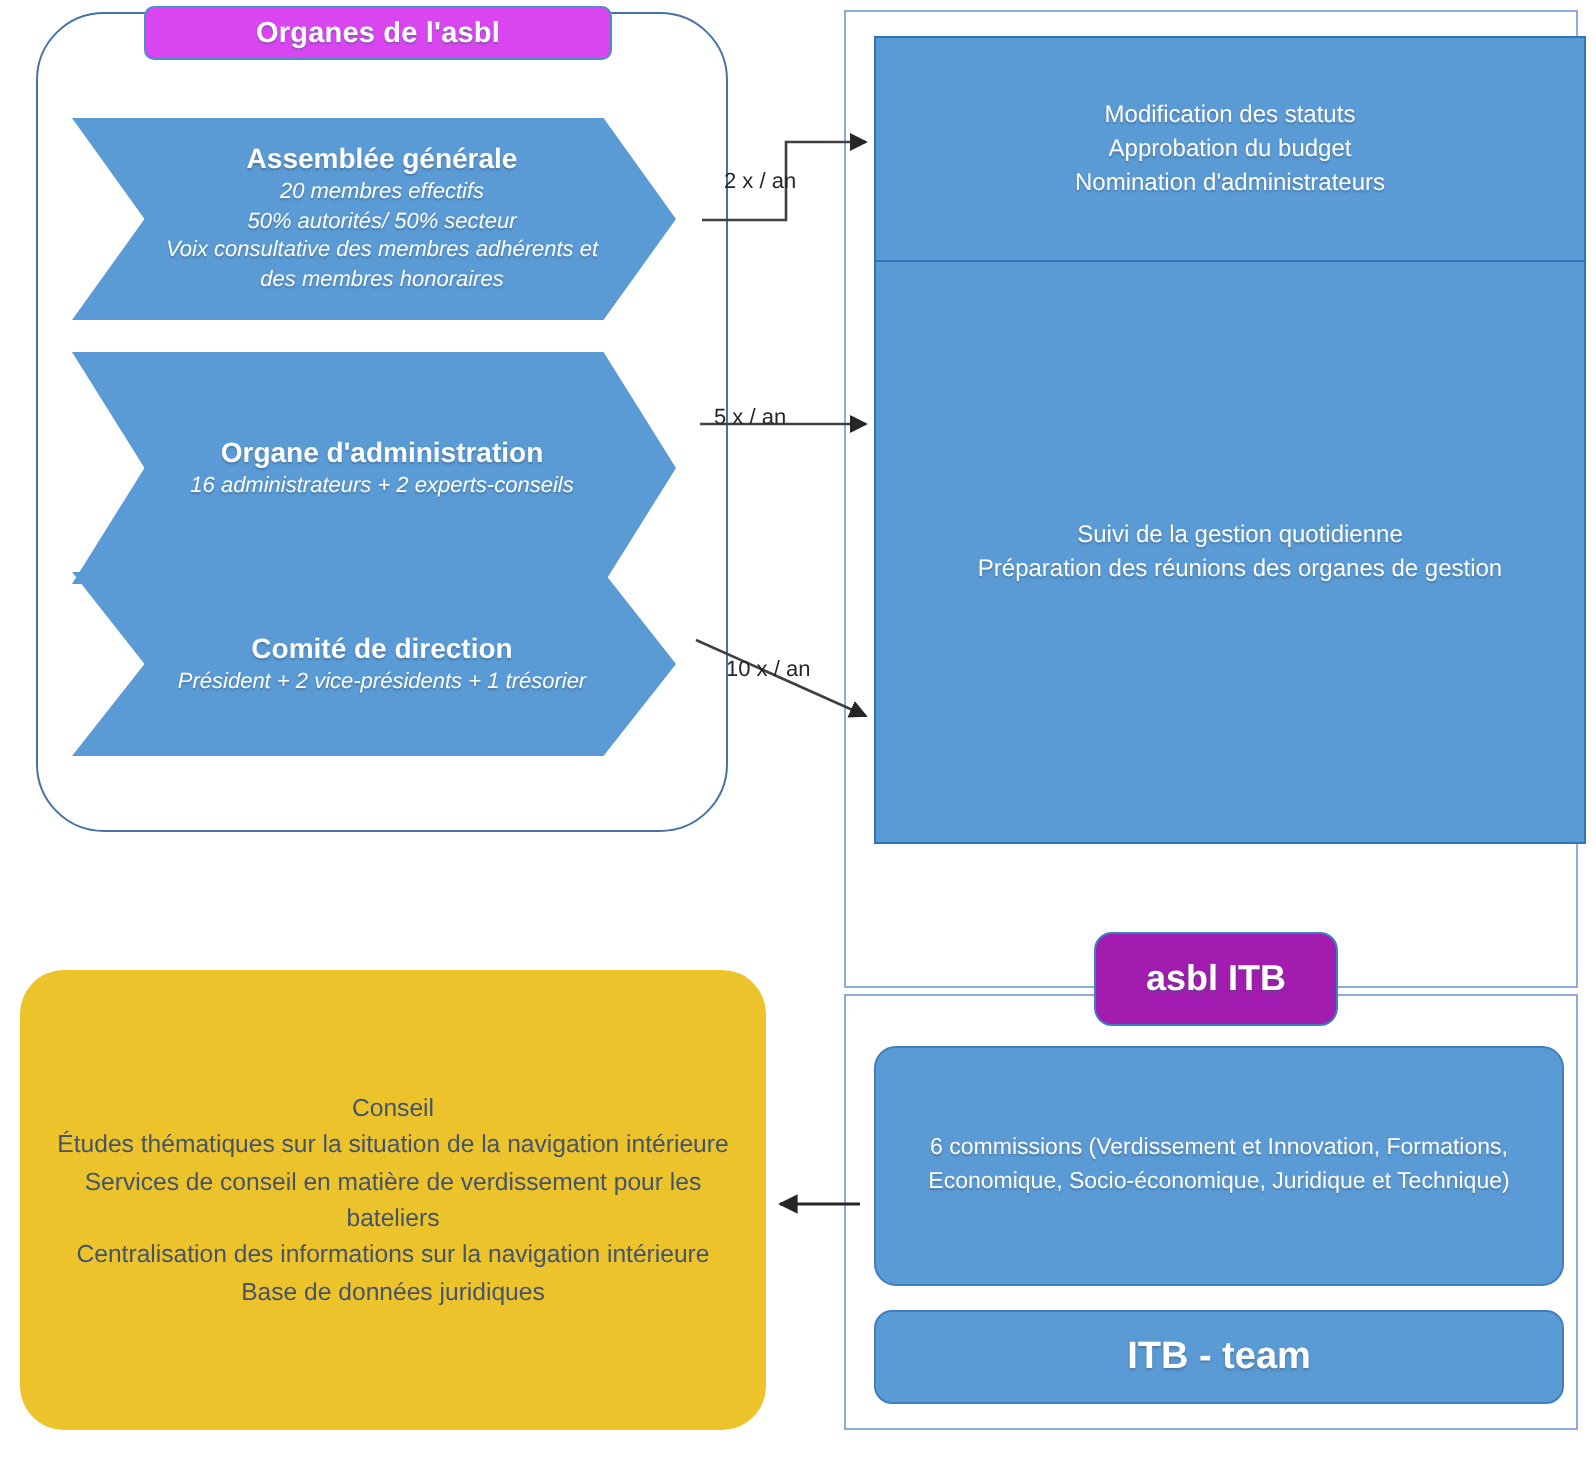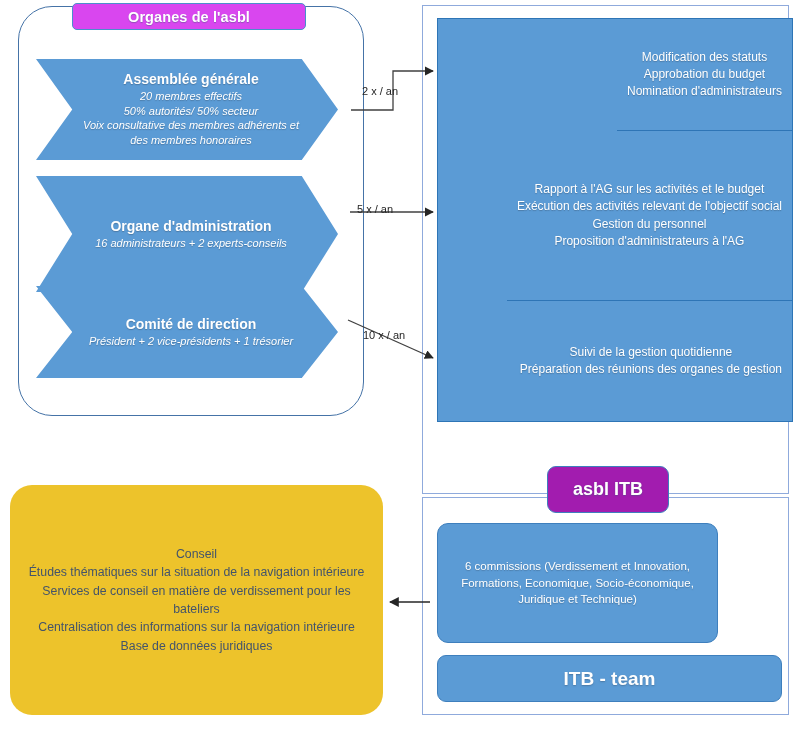--- a/index.html
+++ b/index.html
@@ -79,21 +79,20 @@
     border: 1.6px solid #8faadc;
     background: #ffffff;
   }
 
   .task-stack {
     left: 437px; top: 18px; width: 356px; height: 404px;
     border: 1px solid #2e75b6;
     background: #5b9bd5;
     display: flex;
     flex-direction: column;
-    align-items: flex-end;
   }
   .task-cell {
     color: #ffffff;
     text-align: center;
     display: flex;
     align-items: center;
     justify-content: center;
     font-size: 12px;
     line-height: 1.42;
     text-shadow: 0 1px 1px rgba(60,90,120,.5);
@@ -112,21 +111,21 @@
     color: #ffffff;
     font-size: 18px;
     font-weight: bold;
     display: flex; align-items: center; justify-content: center;
     text-shadow: 0 1px 1.5px rgba(60,90,120,.5);
     z-index: 6;
   }
 
   
   .commissions {
-    left: 437px; top: 523px; width: 281px; height: 120px;
+    left: 437px; top: 523px; width: 345px; height: 120px;
     background: #5b9bd5;
     border: 1px solid #3e7fbd;
     border-radius: 11px;
     color: #ffffff;
     font-size: 11.5px;
     line-height: 1.45;
     display: flex; align-items: center; 
     text-align: center;
     padding: 0 14px;
     text-shadow: 0 1px 1px rgba(60,90,120,.5);
@@ -203,28 +202,20 @@
   <div class="abs panel-bottom"></div>
 
   <div class="abs task-stack">
     <div class="task-cell c1">
       <div>
         <div>Modification des statuts</div>
         <div>Approbation du budget</div>
         <div>Nomination d'administrateurs</div>
       </div>
     </div>
-    <div class="task-cell c2">
-      <div>
-        <div>Rapport à l'AG sur les activités et le budget</div>
-        <div>Exécution des activités relevant de l'objectif social</div>
-        <div>Gestion du personnel</div>
-        <div>Proposition d'administrateurs à l'AG</div>
-      </div>
-    </div>
     <div class="task-cell c3">
       <div>
         <div>Suivi de la gestion quotidienne</div>
         <div>Préparation des réunions des organes de gestion</div>
       </div>
     </div>
   </div>
 
   <div class="abs asbl-itb">asbl ITB</div>
 

